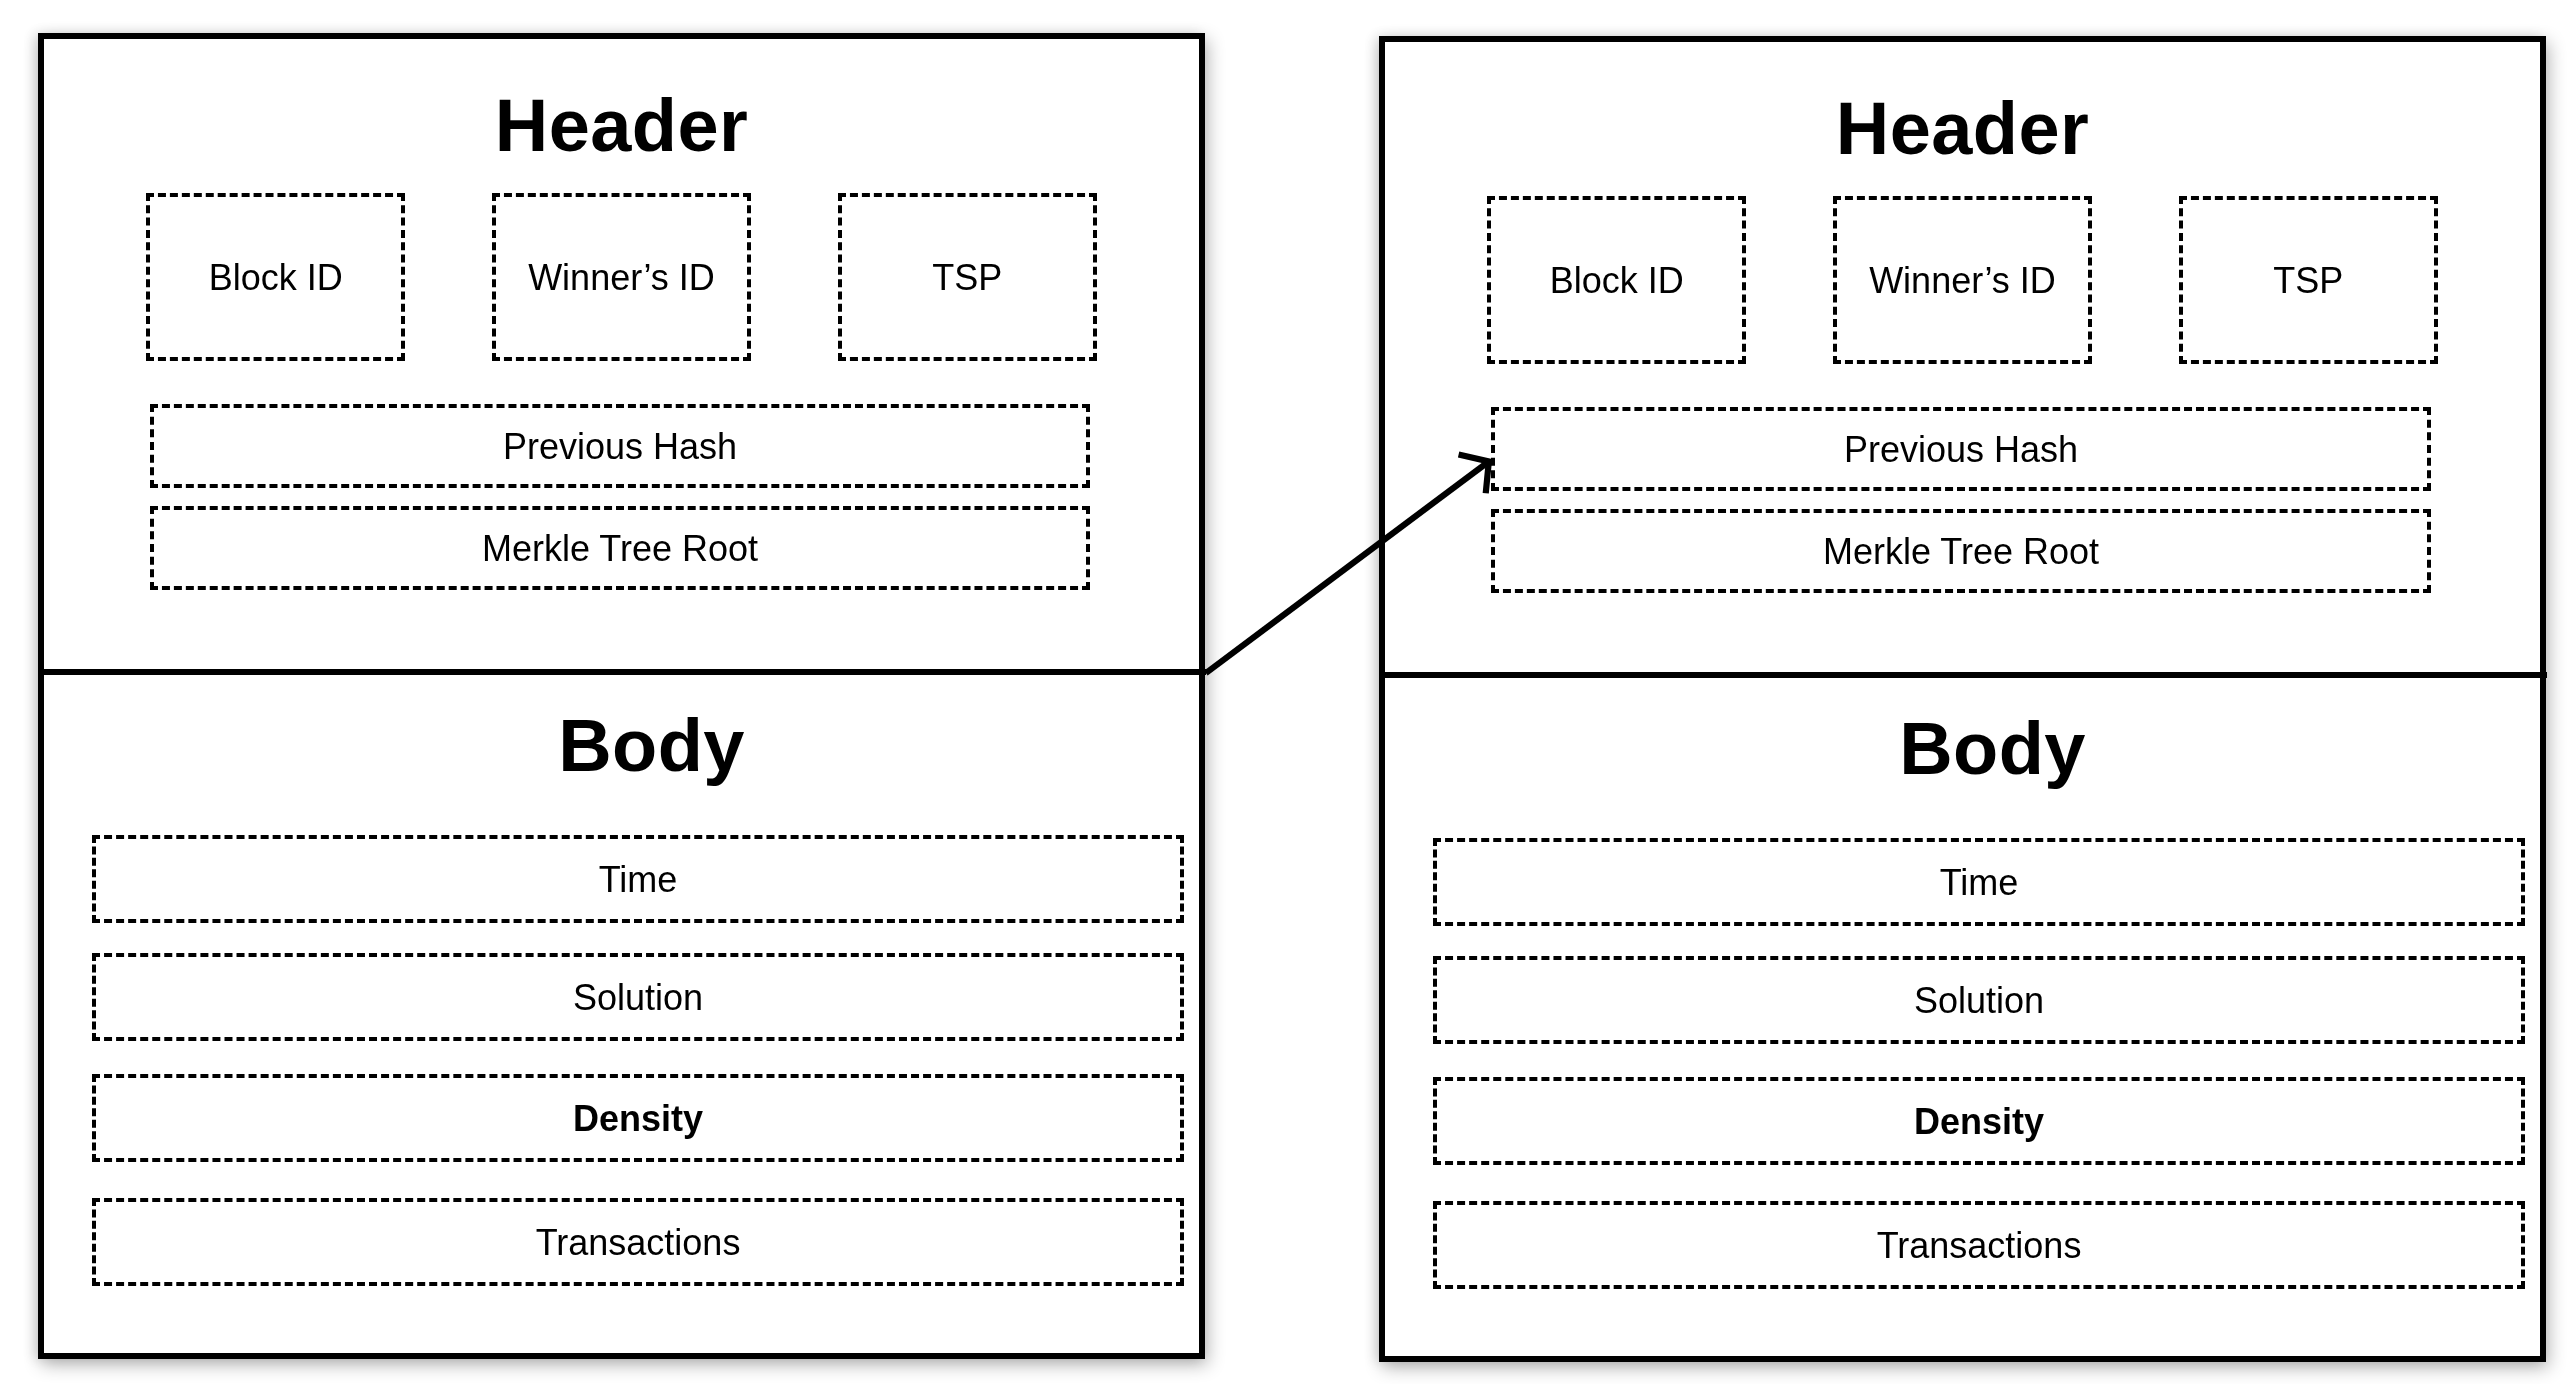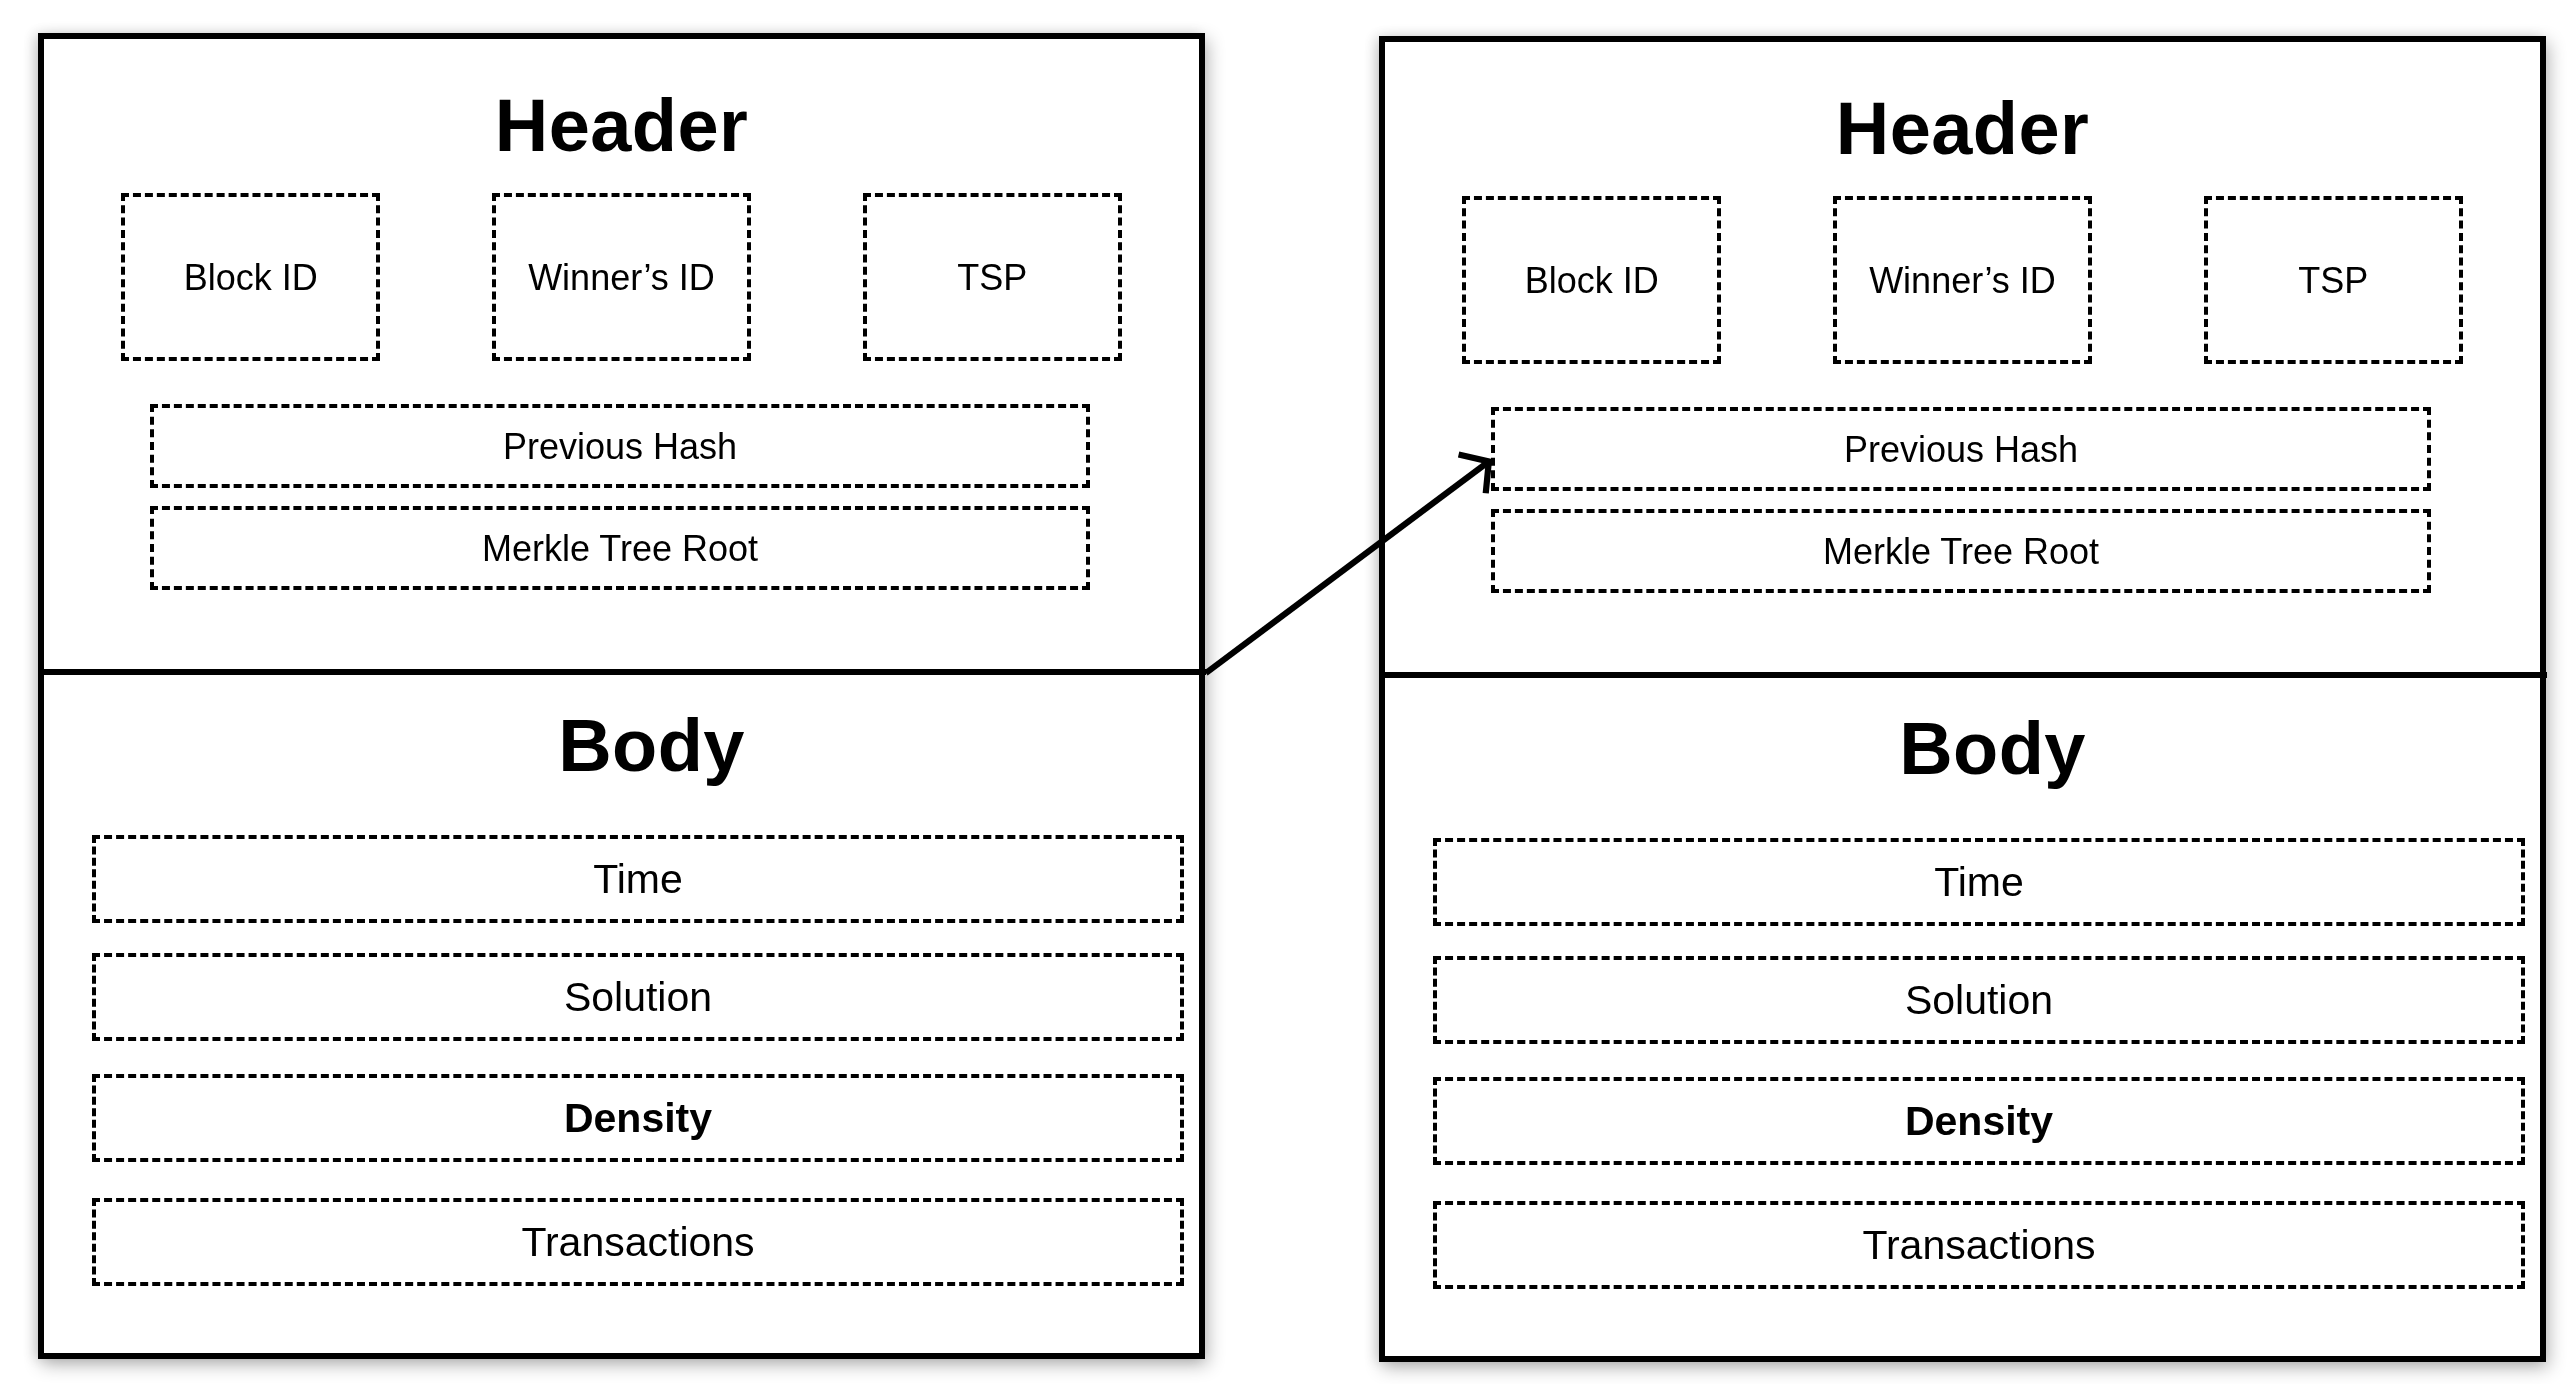--- a/index.html
+++ b/index.html
@@ -52,21 +52,21 @@
   }
 
   
   .id-row {
     position: absolute;
     top: 154px;
     left: 0;
     width: 100%;
     display: flex;
     justify-content: center;
-    gap: 112px;
+    gap: 87px;
   }
   .id-box {
     width: 226px;   
     height: 160px;
     padding: 0 12.4px;
     border: 4.7px dashed #000000;
     display: flex;
     align-items: center;
     justify-content: center;
     text-align: center;
@@ -94,21 +94,21 @@
   .row-box {
     position: absolute;
     left: 48px;
     width: 1084px;  
     height: 80px;  
     border: 4.7px dashed #000000;
     display: flex;
     align-items: center;
     justify-content: center;
     text-align: left;
-    font-size: 41px;
+    font-size: 36px;
     line-height: 39px;
     white-space: nowrap;
   }
   .row-0 { top: 796px; }
   .row-1 { top: 914px; }
   .row-2 { top: 1035px; font-weight: bold; }
   .row-3 { top: 1159px; }
 
   
   .arrow-overlay {

